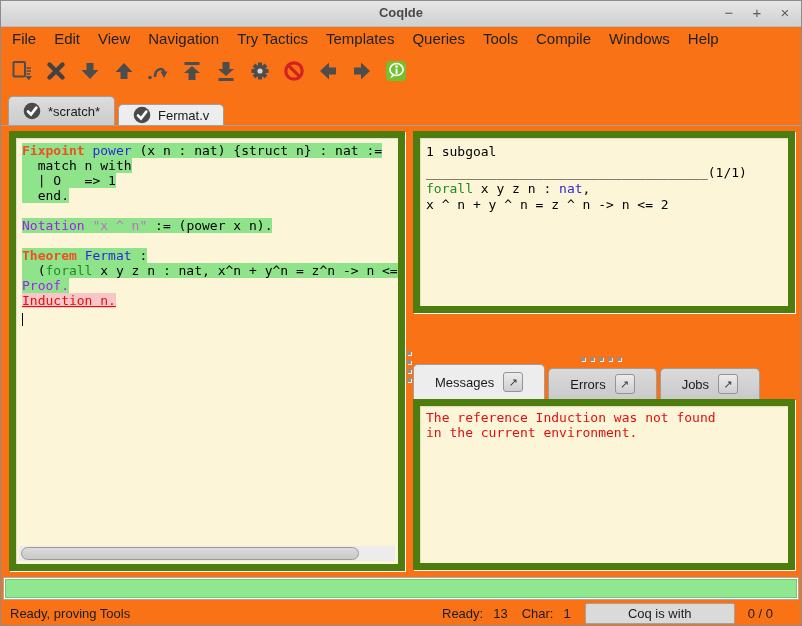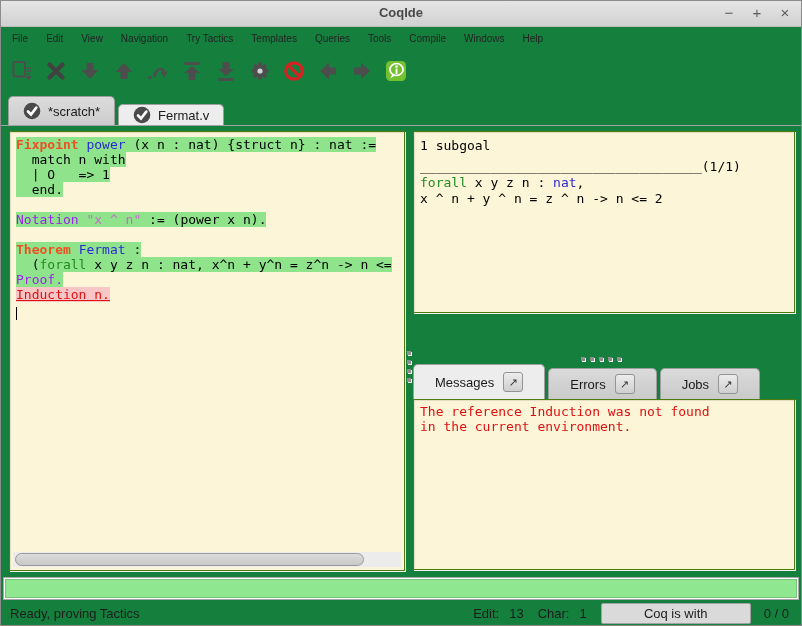--- a/index.html
+++ b/index.html
@@ -1,47 +1,47 @@
 <!DOCTYPE html>
 <html><head>
 <meta charset="utf-8">
 <style>
   * { margin:0; padding:0; box-sizing:border-box; }
   html,body { width:802px; height:626px; font-family:"Liberation Sans",sans-serif; }
-  .window { position:relative; width:802px; height:626px; background:#15803d; border:1px solid #8c8c8c; overflow:hidden; }
+  .window { position:relative; width:802px; height:626px; background:#f97316; border:1px solid #8c8c8c; overflow:hidden; }
 
   
   .titlebar { position:absolute; top:0; left:0; right:0; height:26px;
     background:linear-gradient(#e6e6e6,#d0d0d0); border-bottom:1px solid #bdbdbd; }
   .title { position:absolute; left:0; right:0; top:4px; text-align:center;
     font-size:13px; font-weight:bold; color:#4a4a4a; }
   .win-controls { position:absolute; right:8px; top:3px; display:flex; gap:12px; }
   .winbtn { width:16px; height:18px; text-align:center; font-size:15px; line-height:18px; color:#5c5c5c; cursor:default; }
 
   
   .menubar { position:absolute; top:26px; left:0; right:0; height:23px; display:flex; align-items:center; padding-left:2px; }
-  .menu-item { padding:1px 9px; font-size:10px; color:#222; }
+  .menu-item { padding:1px 9px; font-size:15px; color:#222; }
 
   
   .toolbar { position:absolute; top:49px; left:0; right:0; height:41px; display:flex; align-items:center; padding-left:4px; }
   .tool-btn { width:34px; height:34px; display:flex; align-items:center; justify-content:center; }
   .tool-btn svg { display:block; }
 
   
   .tabstrip { position:absolute; top:90px; left:0; right:0; height:35px; border-bottom:1px solid #a2a2a2;
     display:flex; align-items:flex-end; padding-left:7px; }
   .tab { display:flex; align-items:center; gap:7px; height:29px; padding:0 14px;
     background:linear-gradient(#dcdcdc,#cccccc); border:1px solid #9e9e9e; border-bottom:none;
     border-radius:5px 5px 0 0; font-size:13px; color:#1a1a1a; margin-right:3px; }
   .tab.active { background:#ededed; height:21px;align-items:center; }
   .tab-check { display:flex; }
 
   
   .main { position:absolute; top:125px; left:0; right:0; height:451px; }
-  .panel { position:absolute; background:#fcf5d8; border:1px solid #4d7c0f;
+  .panel { position:absolute; background:#fcf5d8; border:7px solid #4d7c0f;
     box-shadow:1px 1px 0 #f4f4f4, inset 1px 1px 1px rgba(0,0,0,0.10); }
   .editor-panel { left:8px; top:5px; width:396px; height:440px; overflow:hidden; }
   .goal-panel  { left:412px; top:5px; width:382px; height:182px; overflow:hidden; padding:6px 4px 0 6px; }
 
   .code { padding:5px 0 0 6px; }
   .code-line { height:15px; line-height:15px; white-space:pre;
     font-family:"DejaVu Sans Mono",monospace; font-size:13px; color:#000; }
   .line-text { display:inline-block; height:15px; }
   .hl-green { background:#8fe48b; }
   .hl-pink  { background:#f8c6c6; }
@@ -86,21 +86,21 @@
   .progress-fill { width:100%; height:100%; background:#8fe88f; border:1px solid #79c279; }
 
   
   .statusbar { position:absolute; left:0; right:0; top:599px; height:27px; font-size:13px; color:#1c1c1c; }
   .status-left { position:absolute; left:9px; top:6px; }
   .status-right { position:absolute; right:8px; top:3px; display:flex; align-items:center; }
   .sr-label { margin-right:10px; }
   .sr-value { margin-right:14px; }
   .coq-status { width:150px; height:21px; line-height:19px; text-align:center;
     border:1px solid #a2a2a2; background:#dadada; border-radius:2px; margin-right:13px; }
-  .counter { margin-right:4px; }
+  .counter { margin-right:20px; }
 </style>
 </head>
 <body>
 
 <div class="window">
 
   <div class="titlebar">
     <div class="title">CoqIde</div>
     <div class="win-controls">
       <span class="winbtn">−</span>
@@ -298,23 +298,23 @@
         </div>
     </div>
 
   </div>
 
   <div class="progress">
     <div class="progress-fill"></div>
   </div>
 
   <div class="statusbar">
-    <span class="status-left">Ready, proving Tactics</span>
+    <span class="status-left">Ready, proving Tools</span>
     <div class="status-right">
-      <span class="sr-label">Edit:</span>
+      <span class="sr-label">Ready:</span>
       <span class="sr-value">13</span>
       <span class="sr-label">Char:</span>
       <span class="sr-value">1</span>
       <div class="coq-status">Coq is with</div>
       <span class="counter">0 / 0</span>
     </div>
   </div>
 
 </div>
 

